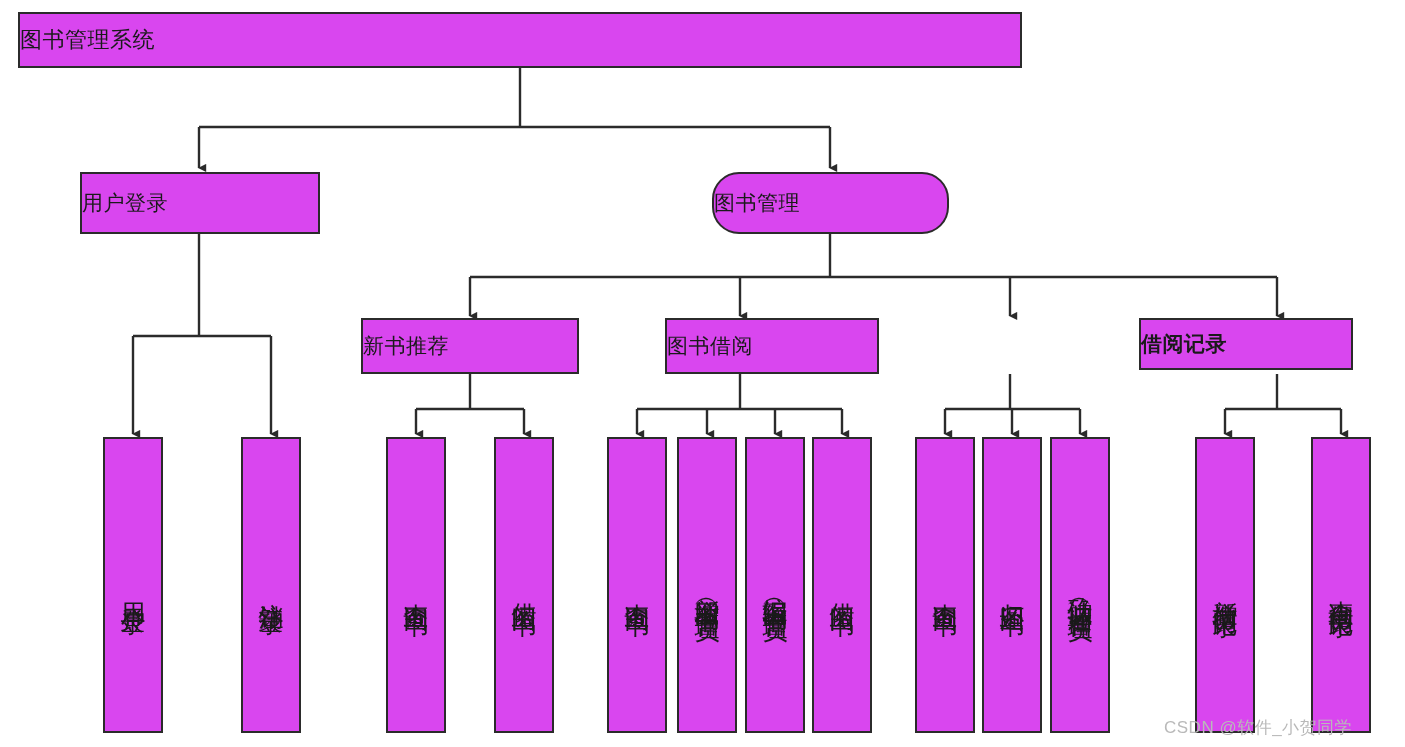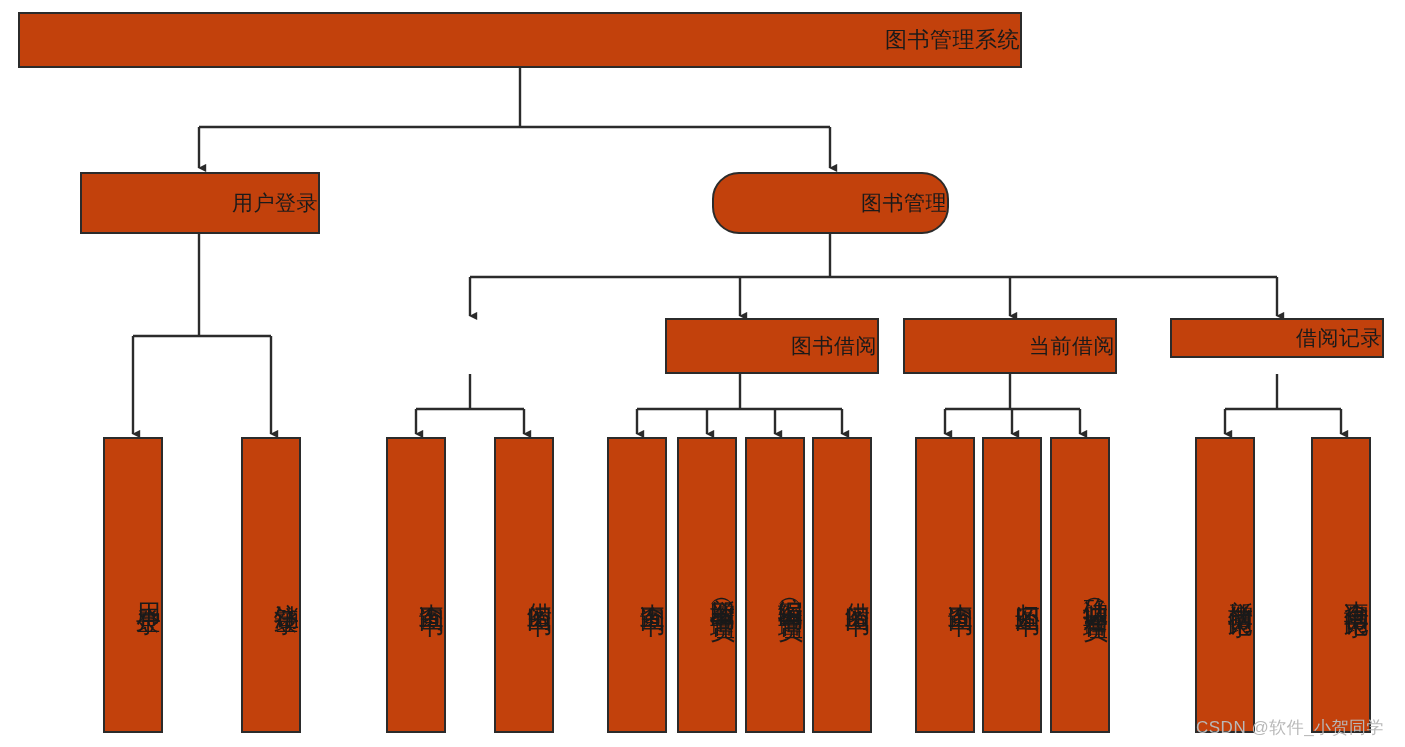--- a/index.html
+++ b/index.html
@@ -22,26 +22,25 @@
     left: 0;
     top: 0;
     width: 1405px;
     height: 747px;
     pointer-events: none;
   }
   .node {
     position: absolute;
     box-sizing: border-box;
     border: 2px solid #2b2b2b;
-    background: #c2410c;
+    background: #d946ef;
     display: flex;
     align-items: center;
-    justify-content: flex-end;
+    justify-content: flex-start;
     color: #1a1a1a;
-    padding-left: 36px;
   }
   .node .lbl {
     display: block;
     text-align: center;
     line-height: 1.18;
     letter-spacing: 0.5px;
   }
   
   .node.h .lbl {
     font-size: 21px;
@@ -142,27 +141,27 @@
     <span class="lbl">图书管理系统</span>
   </div>
 
   <div class="node h" style="left:80px; top:172px; width:240px; height:62px;">
     <span class="lbl">用户登录</span>
   </div>
   <div class="node h" style="left:712px; top:172px; width:237px; height:62px;border-radius:27px;">
     <span class="lbl">图书管理</span>
   </div>
 
+  <div class="node h" style="left:361px; top:318px; width:218px; height:56px;">
+    <span class="lbl">新书推荐</span>
+  </div>
   <div class="node h" style="left:665px; top:318px; width:214px; height:56px;">
     <span class="lbl">图书借阅</span>
   </div>
-  <div class="node h" style="left:903px; top:318px; width:214px; height:56px;">
-    <span class="lbl">当前借阅</span>
-  </div>
-  <div class="node h" style="left:1170px; top:318px; width:214px; height:40px;">
+  <div class="node h" style="left:1139px; top:318px; width:214px; height:52px;font-weight:bold;">
     <span class="lbl">借阅记录</span>
   </div>
 
   <div class="node v" style="left:103px; top:437px; width:60px; height:296px;">
     <span class="lbl">用户登录</span>
   </div>
   <div class="node v" style="left:241px; top:437px; width:60px; height:296px;">
     <span class="lbl">注销登录</span>
   </div>
 
@@ -196,15 +195,15 @@
     <span class="lbl">确认归还（管理员）</span>
   </div>
 
   <div class="node v" style="left:1195px; top:437px; width:60px; height:296px;">
     <span class="lbl">新增借阅记录</span>
   </div>
   <div class="node v" style="left:1311px; top:437px; width:60px; height:296px;">
     <span class="lbl">查询借阅记录</span>
   </div>
 
-  <div class="watermark" style="left:1196px; top:716px;">CSDN @软件_小贺同学</div>
+  <div class="watermark" style="left:1164px; top:716px;">CSDN @软件_小贺同学</div>
 
 </div>
 
 </body></html>

